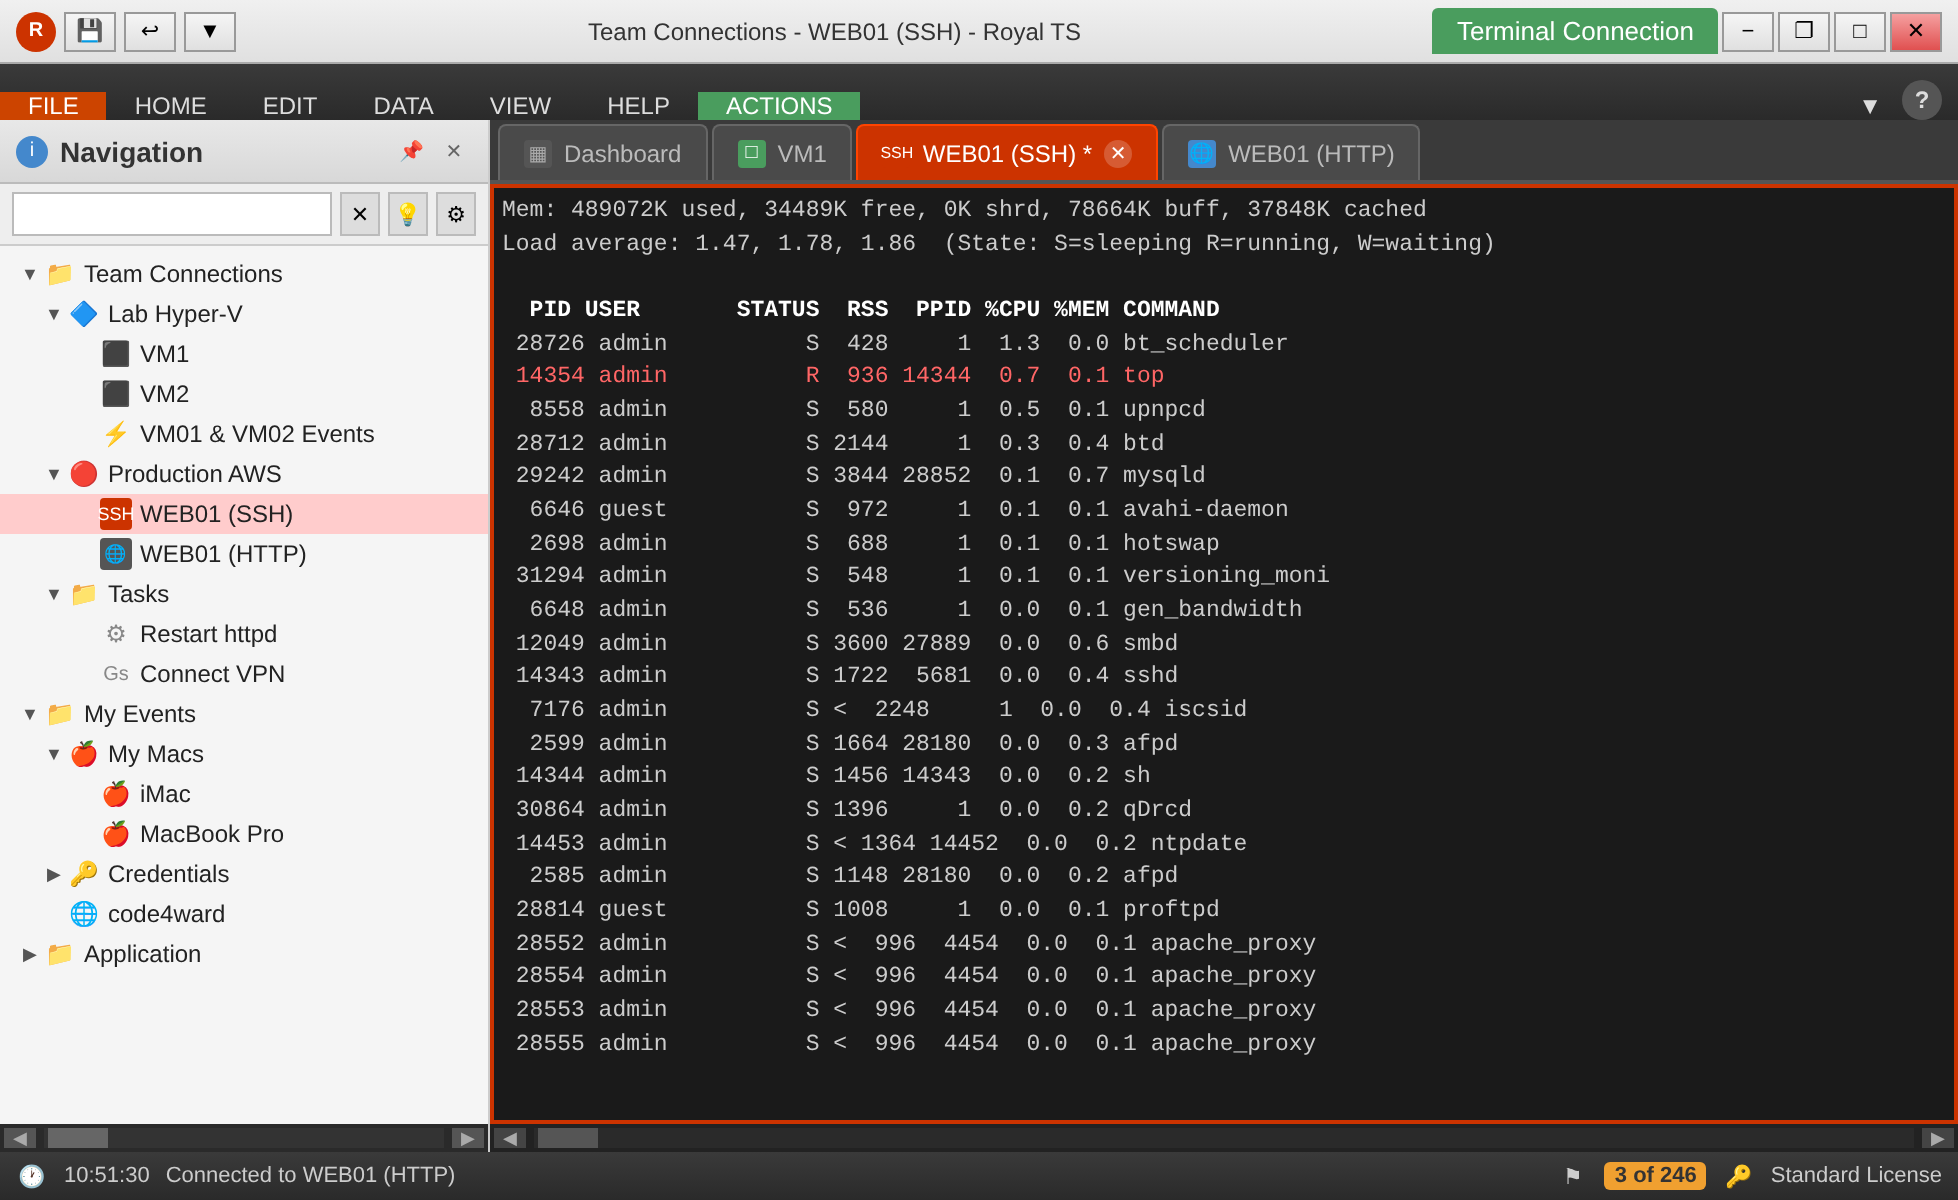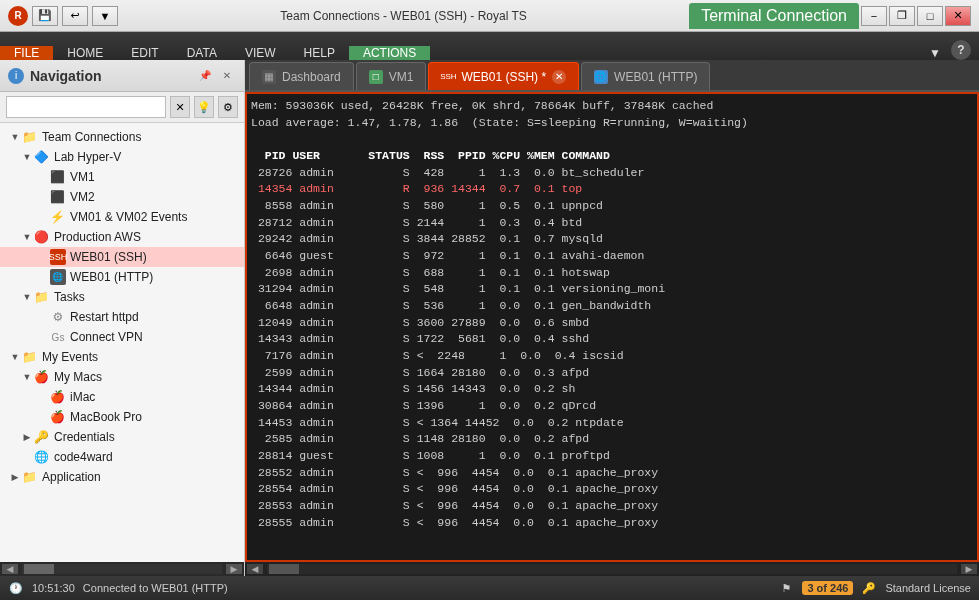--- a/index.html
+++ b/index.html
@@ -14,21 +14,21 @@
       padding: 0 8px;
       border-bottom: 1px solid #aaa;
     }
     .title-bar-icons { display: flex; gap: 4px; align-items: center; }
     .app-icon { width: 20px; height: 20px; border-radius: 50%; background: #cc3300; display: flex; align-items: center; justify-content: center; color: white; font-size: 10px; font-weight: bold; margin-right: 4px; }
     .title-bar-title { flex: 1; text-align: center; font-size: 12px; color: #333; font-weight: normal; }
     .title-bar-tab {
       background: #4a9d5e;
       color: white;
       padding: 4px 12px;
-      font-size: 16px;
+      font-size: 13px;
       border-radius: 3px 3px 0 0;
       margin-right: 2px;
     }
     .win-controls { display: flex; gap: 2px; }
     .win-btn { width: 26px; height: 20px; border: 1px solid #999; background: linear-gradient(to bottom, #f5f5f5, #e0e0e0); display: flex; align-items: center; justify-content: center; font-size: 11px; cursor: pointer; }
     .win-btn.close { background: linear-gradient(to bottom, #f5a0a0, #e05050); }
 
     
     .menu-bar {
       height: 28px;
@@ -414,21 +414,21 @@
         <span>WEB01 (SSH) *</span>
         <div class="tab-close">✕</div>
       </div>
       <div class="tab">
         <span class="tab-icon blue">🌐</span>
         <span>WEB01 (HTTP)</span>
       </div>
     </div>
 
     <div class="terminal terminal-scroll">
-      <div class="terminal-line term-header">Mem: 593036K used, 26428K free, 0K shrd, 78664K buff, 37848K cached</div>
+      <div class="terminal-line term-header">Mem: 489072K used, 34489K free, 0K shrd, 78664K buff, 37848K cached</div>
       <div class="terminal-line term-header">Load average: 1.47, 1.78, 1.86  (State: S=sleeping R=running, W=waiting)</div>
       <div class="terminal-line"> </div>
       <div class="terminal-line term-table-header">  PID USER       STATUS  RSS  PPID %CPU %MEM COMMAND</div>
       <div class="terminal-line"> 28726 admin          S  428     1  1.3  0.0 bt_scheduler</div>
       <div class="terminal-line term-r"> 14354 admin          R  936 14344  0.7  0.1 top</div>
       <div class="terminal-line">  8558 admin          S  580     1  0.5  0.1 upnpcd</div>
       <div class="terminal-line"> 28712 admin          S 2144     1  0.3  0.4 btd</div>
       <div class="terminal-line"> 29242 admin          S 3844 28852  0.1  0.7 mysqld</div>
       <div class="terminal-line">  6646 guest          S  972     1  0.1  0.1 avahi-daemon</div>
       <div class="terminal-line">  2698 admin          S  688     1  0.1  0.1 hotswap</div>

